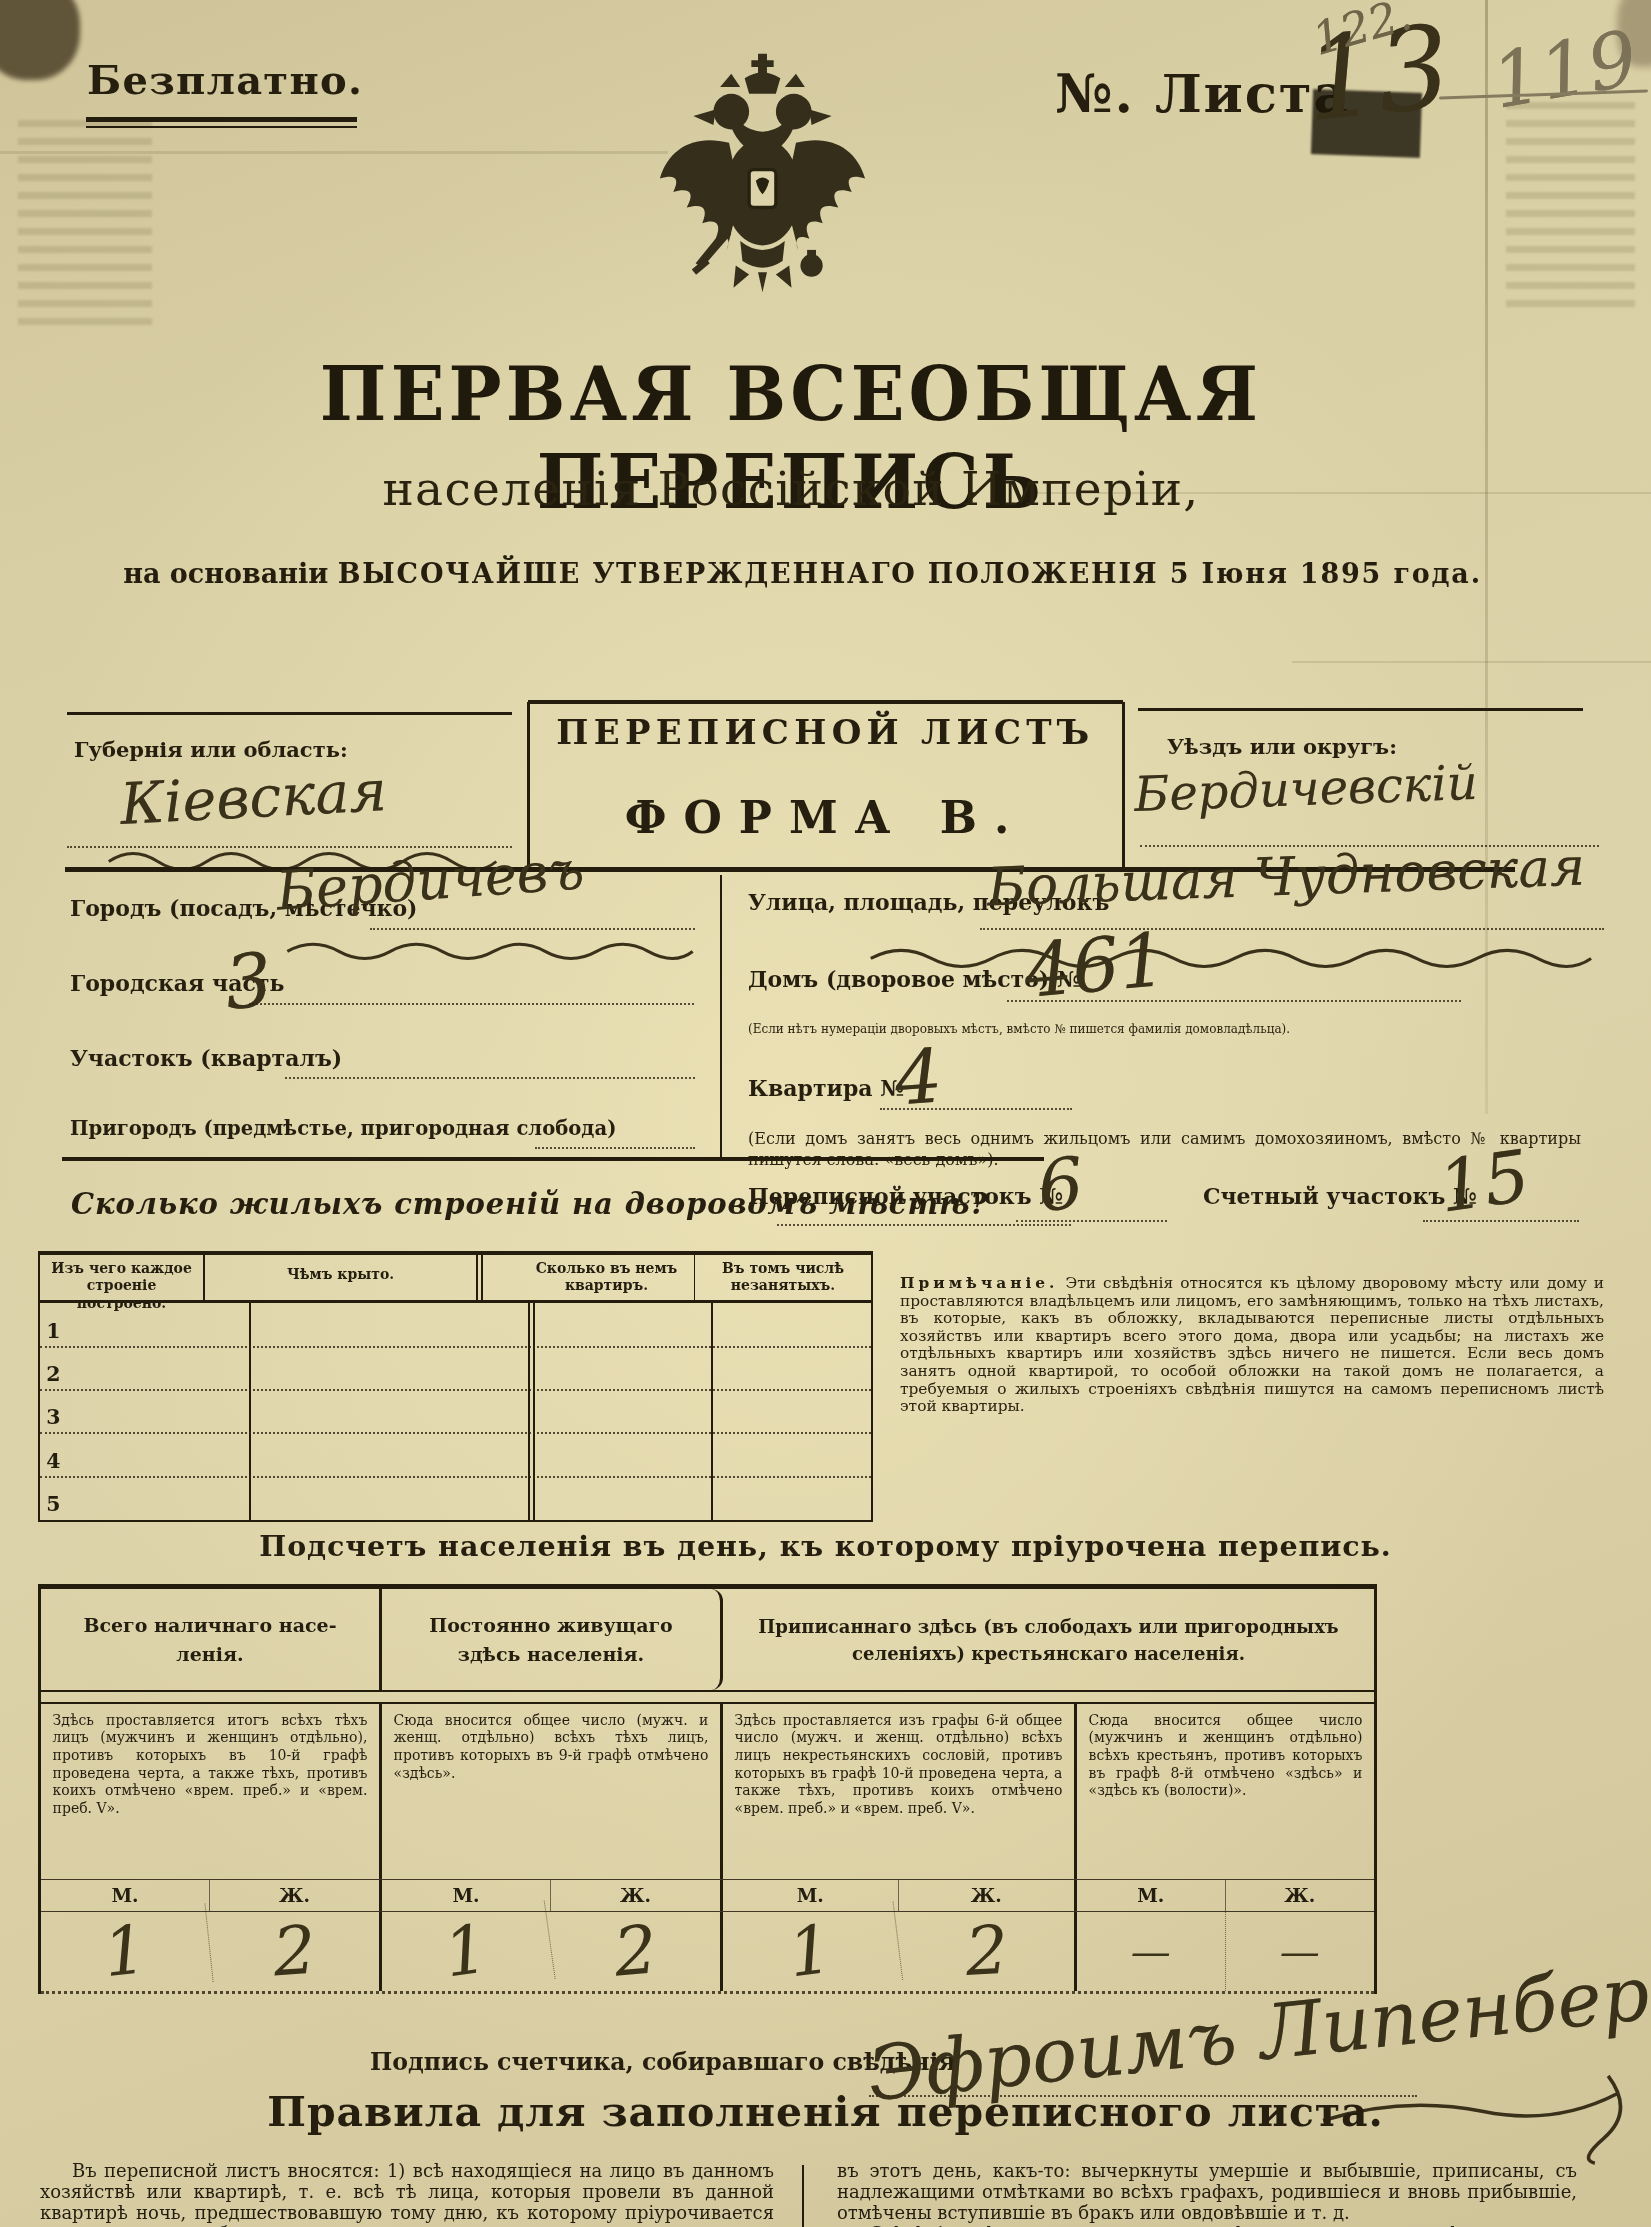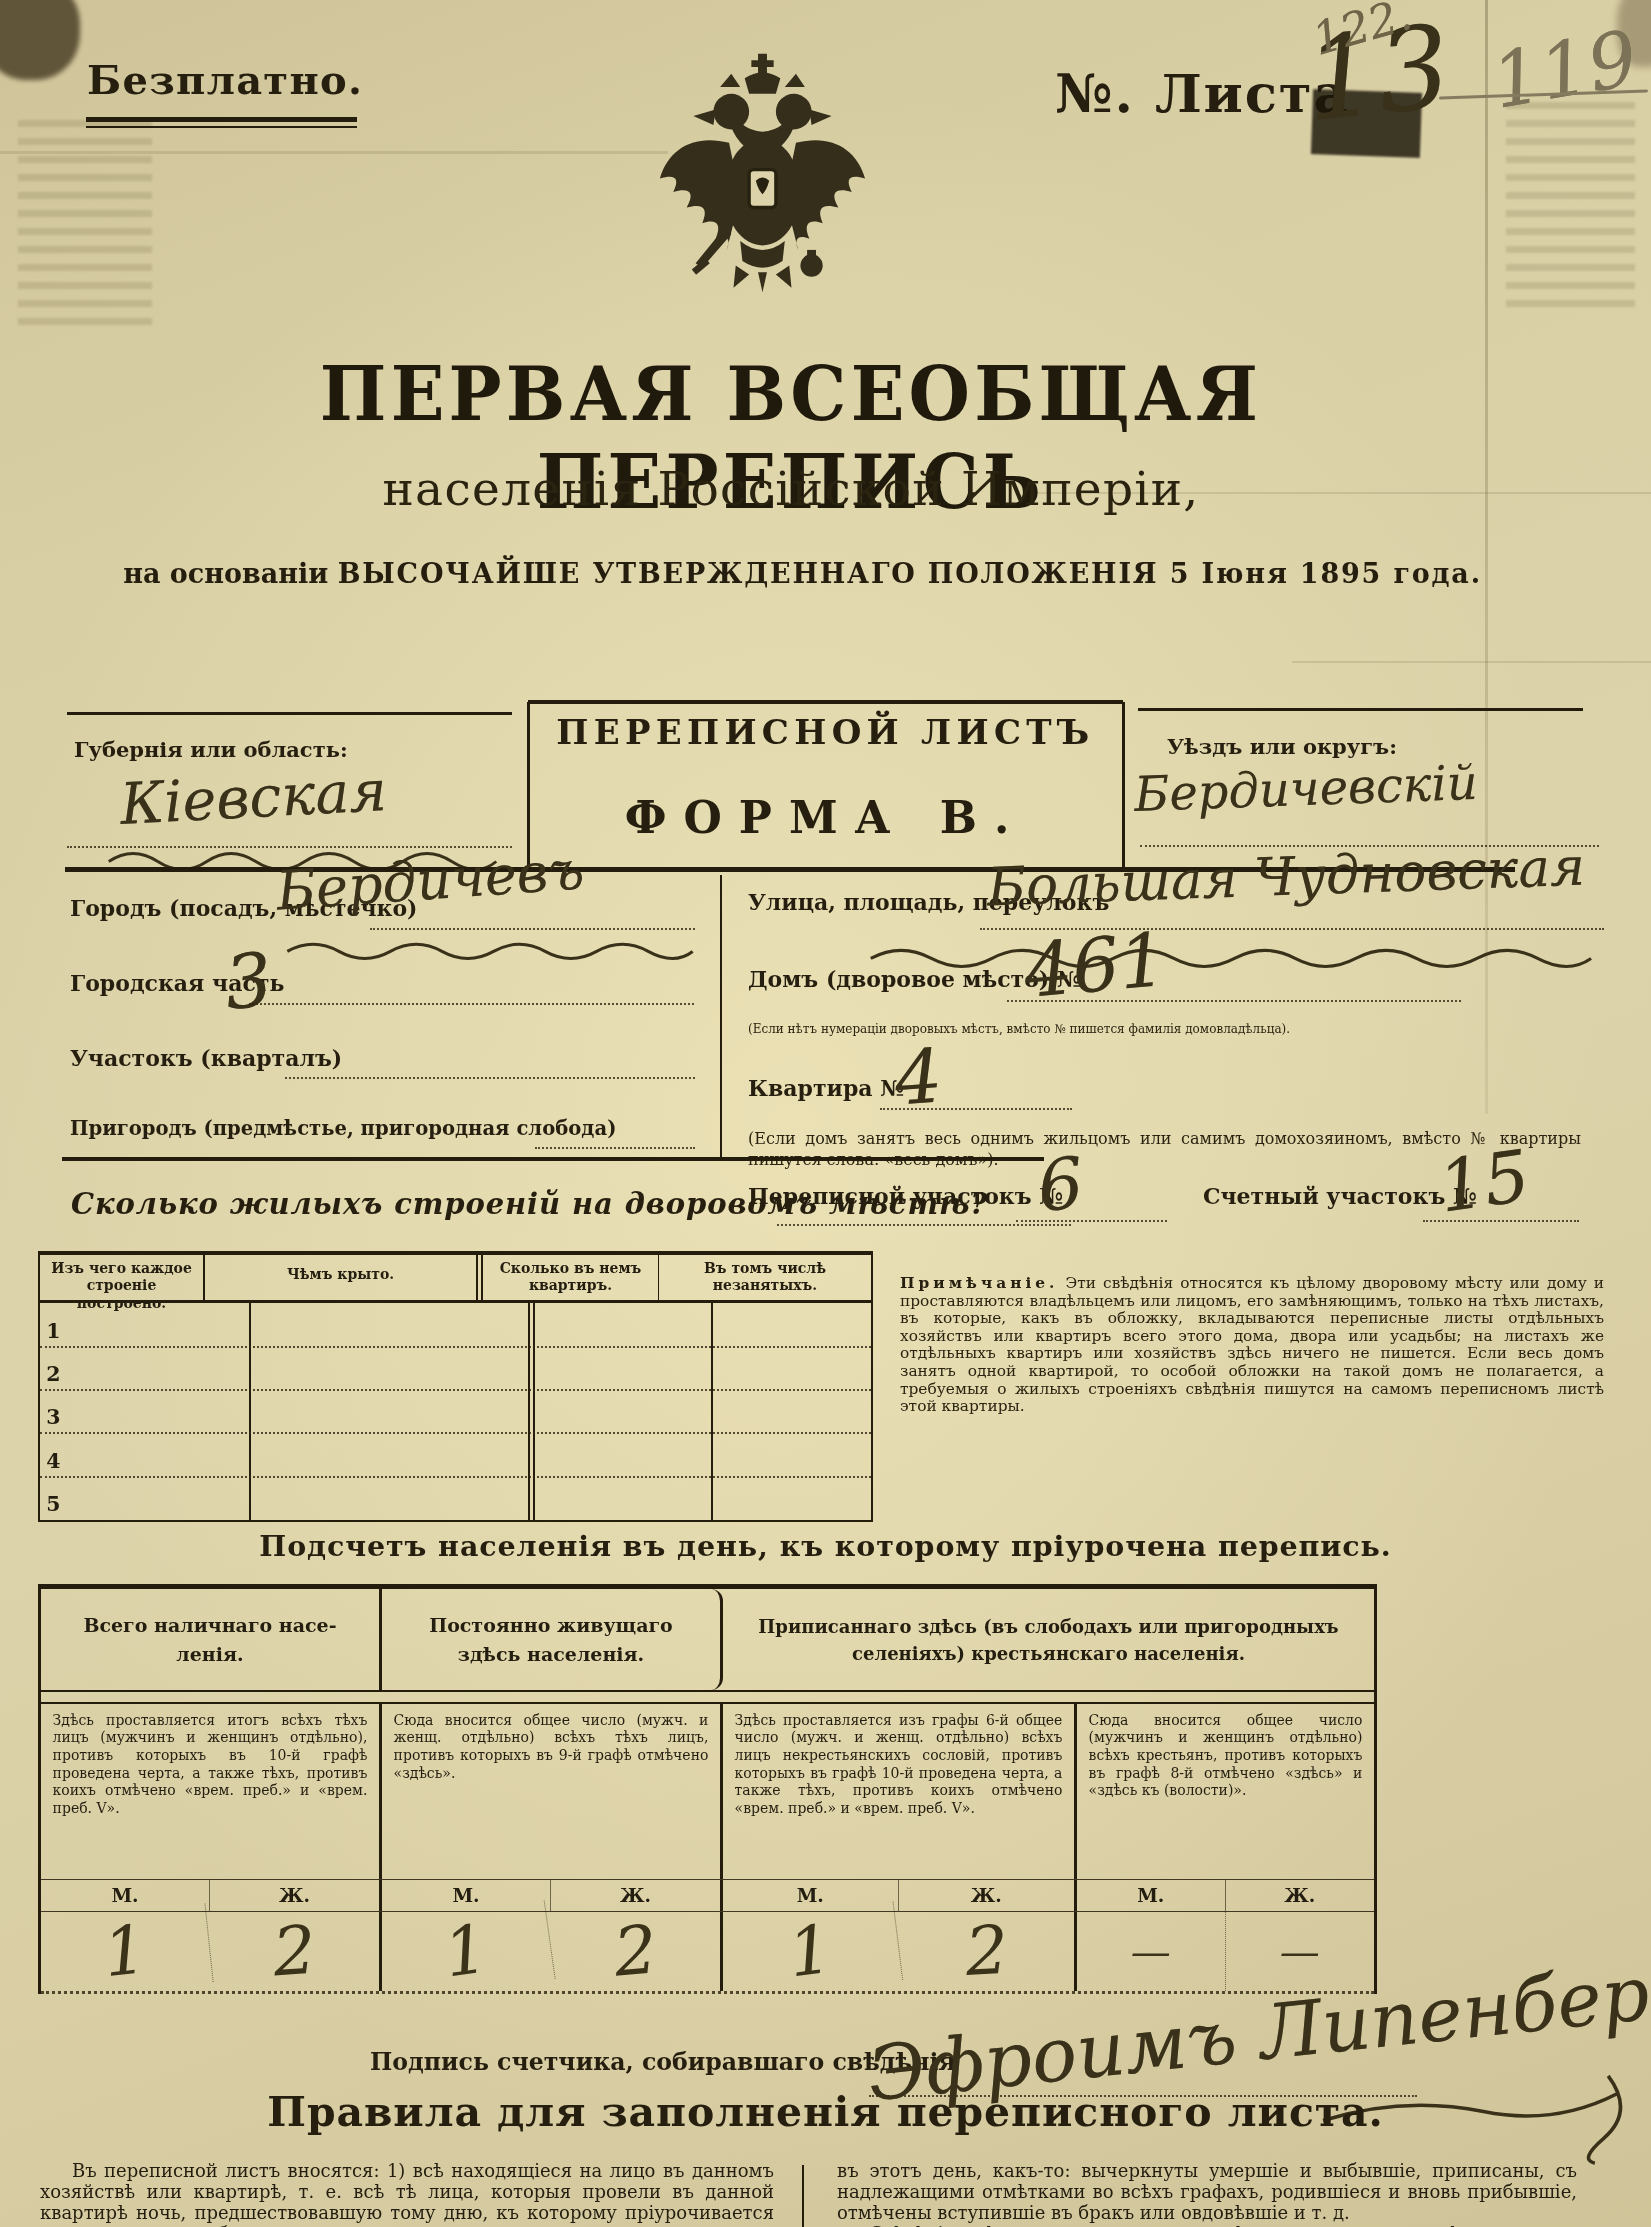--- a/index.html
+++ b/index.html
@@ -176,21 +176,21 @@
 <div class="abs hand" style="left:1439px;top:1140px;font-size:71px;transform:rotate(-8deg);">15</div>
 <div class="abs dl" style="left:1423px;top:1220px;width:156px;"></div>
 
 <div class="abs lbl" style="left:71px;top:1187px;font-size:29px;font-style:italic;letter-spacing:0.9px;">Сколько жилыхъ строеній на дворовомъ мѣстѣ?</div>
 <div class="abs dl" style="left:777px;top:1224px;width:294px;"></div>
 
 <div class="abs" style="left:38px;top:1251px;width:835px;box-sizing:border-box;border-top:4px solid #241d0e;border-left:2.7px solid #241d0e;border-right:2.7px solid #241d0e;border-bottom:2.2px solid #241d0e;">
   <div class="bt-headrow">
     <div class="bt-hc" style="width:165px;border-right:2.2px solid #241d0e;">Изъ чего каждое строеніе построено.</div>
     <div class="bt-hc" style="width:278px;border-right:7.1px double #241d0e;padding-top:10.7px;">Чѣмъ крыто.</div>
-    <div class="bt-hc" style="width:176px;border-right:1.8px solid #241d0e;">Сколько въ немъ квартиръ.</div>
+    <div class="bt-hc" style="width:176px;border-right:1.8px solid #241d0e;margin-left:36px;">Сколько въ немъ квартиръ.</div>
     <div class="bt-hc" style="flex:1;">Въ томъ числѣ незанятыхъ.</div>
   </div>
   <div class="bt-body">
     <div class="vline" style="left:209px;width:2.2px;"></div>
     <div class="vline" style="left:488px;width:2.2px;"></div>
     <div class="vline" style="left:493px;width:2.2px;"></div>
     <div class="vline" style="left:671px;width:1.8px;"></div>
     <div class="bt-row" style="top:0;">
         <span class="bt-num">1</span>
       </div>

